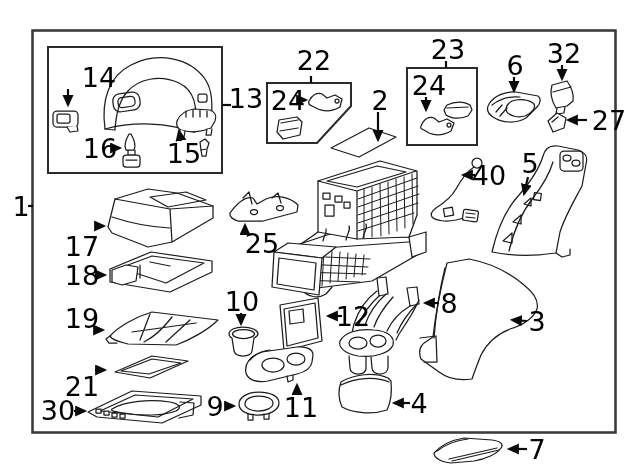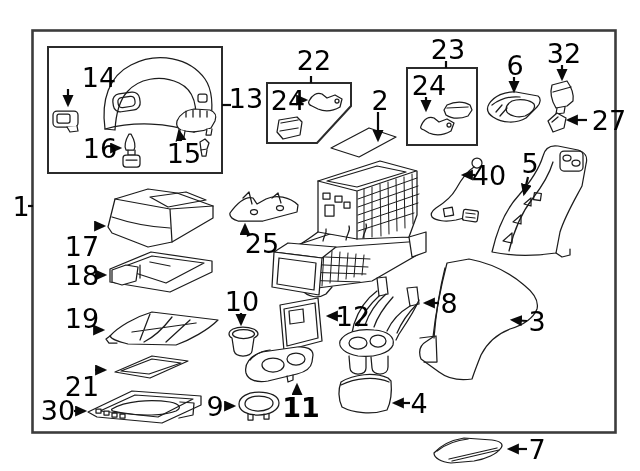--- a/index.html
+++ b/index.html
@@ -273,21 +273,21 @@
   <div class="callout" style="left: 21px; top: 206px;">1</div>
   <div class="callout" style="left: 380px; top: 100px;">2</div>
   <div class="callout" style="left: 537px; top: 321px;">3</div>
   <div class="callout" style="left: 419px; top: 403px;">4</div>
   <div class="callout" style="left: 530px; top: 163px;">5</div>
   <div class="callout" style="left: 515px; top: 65px;">6</div>
   <div class="callout" style="left: 537px; top: 449px;">7</div>
   <div class="callout" style="left: 449px; top: 303px;">8</div>
   <div class="callout" style="left: 215px; top: 406px;">9</div>
   <div class="callout" style="left: 242px; top: 301px; text-align: center;">10</div>
-  <div class="callout" style="left: 301px; top: 407px; font-weight: bold;">11</div>
+  <div class="callout" style="left: 301px; top: 407px;">11</div>
   <div class="callout" style="left: 353px; top: 316px;">12</div>
   <div class="callout" style="left: 246px; top: 98px;">13</div>
   <div class="callout" style="left: 71px; top: 77px; margin-left: 28px;">14</div>
   <div class="callout" style="left: 184px; top: 153px; text-align: right;">15</div>
   <div class="callout" style="left: 100px; top: 148px;">16</div>
   <div class="callout" style="left: 82px; top: 226px; margin-top: 20px;">17</div>
   <div class="callout" style="left: 82px; top: 275px;">18</div>
   <div class="callout" style="left: 82px; top: 318px;">19</div>
   <div class="callout" style="left: 58px; top: 410px;">30</div>
   <div class="callout" style="left: 82px; top: 370px; margin-top: 16px;">21</div>

